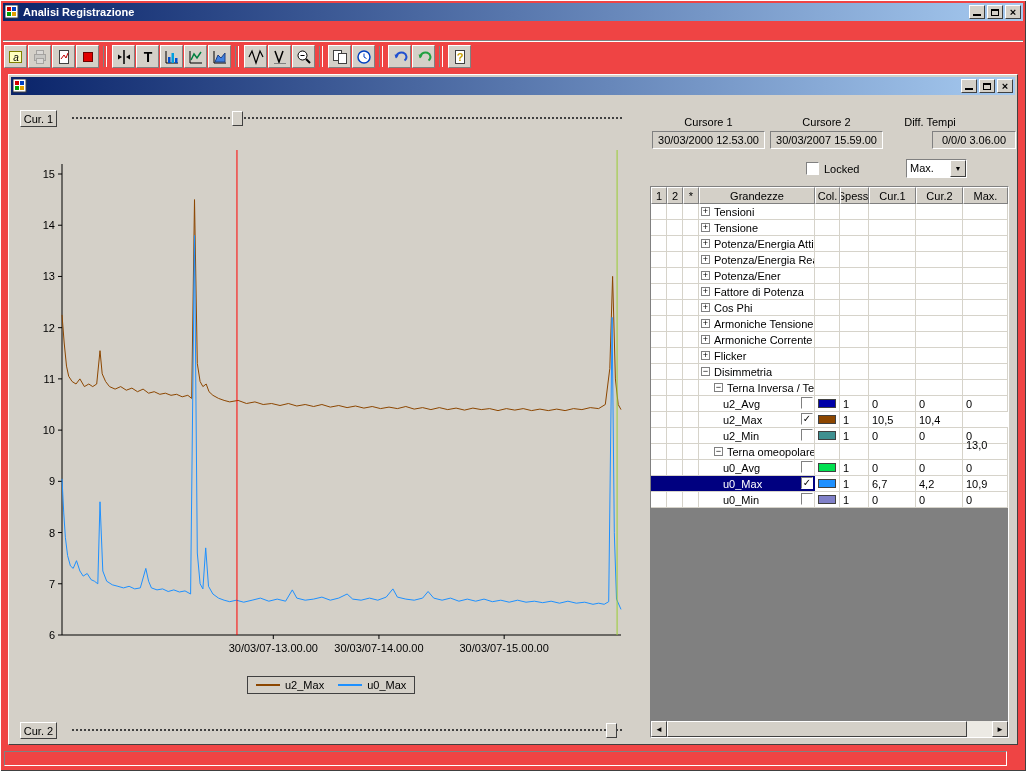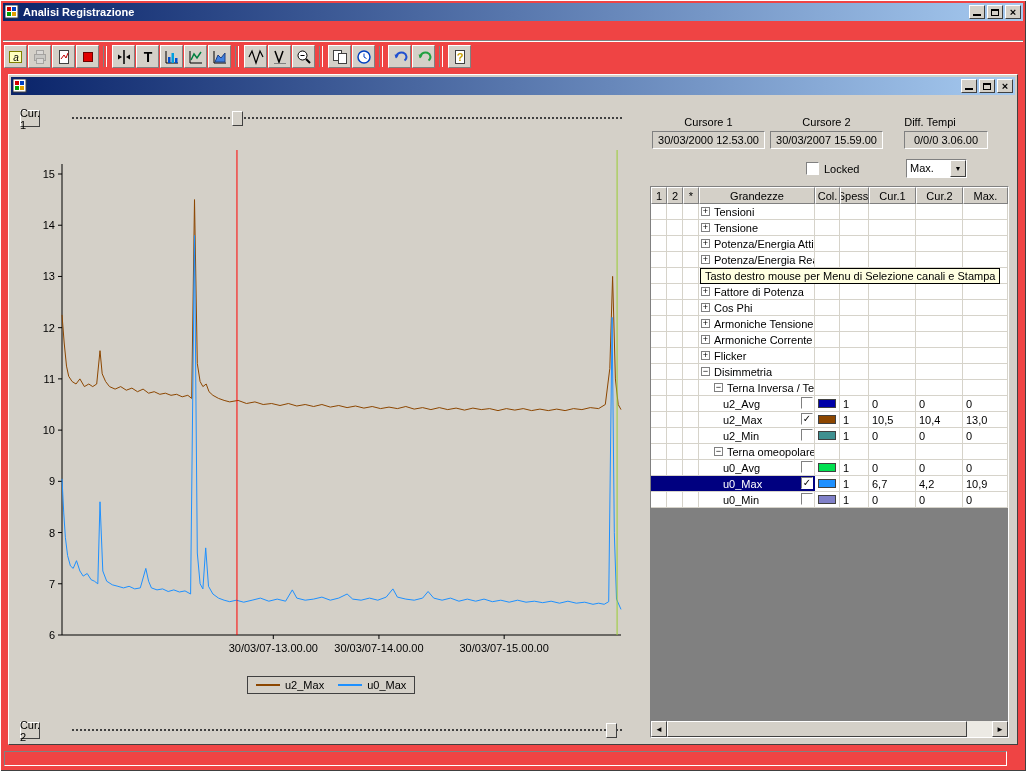--- a/index.html
+++ b/index.html
@@ -21,21 +21,21 @@
            border-top:1px solid #fff;box-shadow:0 -1px 0 #808080;}
   .tbtn{width:23px;height:23px;margin-left:1px;display:flex;align-items:center;justify-content:center;
         background:#D4D0C8;border:1px solid;border-color:#fff #808080 #808080 #fff;box-sizing:border-box;}
   .tbtn.disabled svg{opacity:.55;}
   .tsep{width:2px;height:21px;margin:0 4px;border-left:1px solid #808080;border-right:1px solid #fff;}
   #child{position:absolute;left:8px;top:74px;width:1010px;height:671px;background:#D4D0C8;
          border:1px solid;border-color:#fff #404040 #404040 #fff;box-sizing:border-box;}
   #child .titlebar{left:2px;top:2px;right:2px;}
   .raised{background:#D4D0C8;border:1px solid;border-color:#fff #404040 #404040 #fff;box-sizing:border-box;}
   .sunken{background:#D4D0C8;border:1px solid;border-color:#808080 #fff #fff #808080;box-sizing:border-box;}
-  .curlabel{position:absolute;width:20px;height:17px;display:flex;align-items:center;justify-content:center;}
+  .curlabel{position:absolute;width:37px;height:17px;display:flex;align-items:center;justify-content:center;}
   .track{position:absolute;height:0;border-top:2px dotted #404040;}
   .thumb{position:absolute;width:11px;height:15px;}
   #chart-svg{position:absolute;left:15px;top:140px;}
   #legend{position:absolute;left:247px;top:676px;height:18px;border:1px solid #404040;background:#D4D0C8;
           display:flex;align-items:center;padding:0 8px;gap:14px;box-sizing:border-box;}
   .legend-item{display:flex;align-items:center;gap:5px;}
   .legend-line{display:inline-block;width:24px;height:0;border-top:2px solid #000;}
   .paneltext{position:absolute;text-align:center;}
   .valbox{position:absolute;height:18px;display:flex;align-items:center;justify-content:center;}
   #locked-box{position:absolute;left:806px;top:162px;width:13px;height:13px;background:#fff;
@@ -293,21 +293,21 @@
 
   <div class="curlabel raised" style="left:20px;top:722px;">Cur. 2</div>
   <div class="track" style="left:72px;top:729px;width:550px;"></div>
   <div class="thumb raised" style="left:606px;top:723px;"></div>
 
   <div class="paneltext" style="left:652px;top:116px;width:113px;">Cursore 1</div>
   <div class="paneltext" style="left:770px;top:116px;width:113px;">Cursore 2</div>
   <div class="paneltext" style="left:888px;top:116px;width:84px;">Diff. Tempi</div>
   <div class="valbox sunken" style="left:652px;top:131px;width:113px;">30/03/2000 12.53.00</div>
   <div class="valbox sunken" style="left:770px;top:131px;width:113px;">30/03/2007 15.59.00</div>
-  <div class="valbox sunken" style="left:904px;top:131px;width:84px;">0/0/0 3.06.00</div>
+  <div class="valbox sunken" style="left:932px;top:131px;width:84px;">0/0/0 3.06.00</div>
 
   <div id="locked-box"></div>
   <div class="paneltext" style="left:824px;top:163px;width:60px;text-align:left;">Locked</div>
   <div id="combo">
     <span class="combo-text">Max.</span>
     <span class="combo-btn">▼</span>
   </div>
 
   <div id="grid">
     <div id="grid-head">
@@ -513,21 +513,21 @@
           <div class="g-cell g-name" style="width: 116px;">
             <span class="leaf-label">u2_Max</span>
             <span class="cb">✓</span>
           </div>
           <div class="g-cell" style="width: 25px;">
             <div class="swatch" style="background: rgb(140, 70, 0);"></div>
           </div>
           <div class="g-cell g-val" style="width: 29px;">1</div>
           <div class="g-cell g-val" style="width: 47px;">10,5</div>
           <div class="g-cell g-val" style="width: 47px;">10,4</div>
-          <div class="g-cell g-val" style="width: 45px;">13,0</div>
+          <div class="g-cell g-val" style="width: 45px; margin-top: 25px;">13,0</div>
         </div>
         <div class="g-row">
           <div class="g-cell" style="width: 16px;"></div>
           <div class="g-cell" style="width: 16px;"></div>
           <div class="g-cell" style="width: 16px;"></div>
           <div class="g-cell g-name" style="width: 116px;">
             <span class="leaf-label">u2_Min</span>
             <span class="cb"></span>
           </div>
           <div class="g-cell" style="width: 25px;">
@@ -607,19 +607,18 @@
           <span>◄</span>
         </div>
       <div id="sc-thumb"></div>
       <div id="sc-track"></div>
       <div class="sc-btn">
           <span>►</span>
         </div>
     </div>
   </div>
 
-  <div id="tooltip">Tasto destro mouse per Menu di Selezione canali e Stampa</div>
 
   <div id="statusbar">
       <div class="panel"></div>
     </div>
 
 </div>
 
 </body></html>

